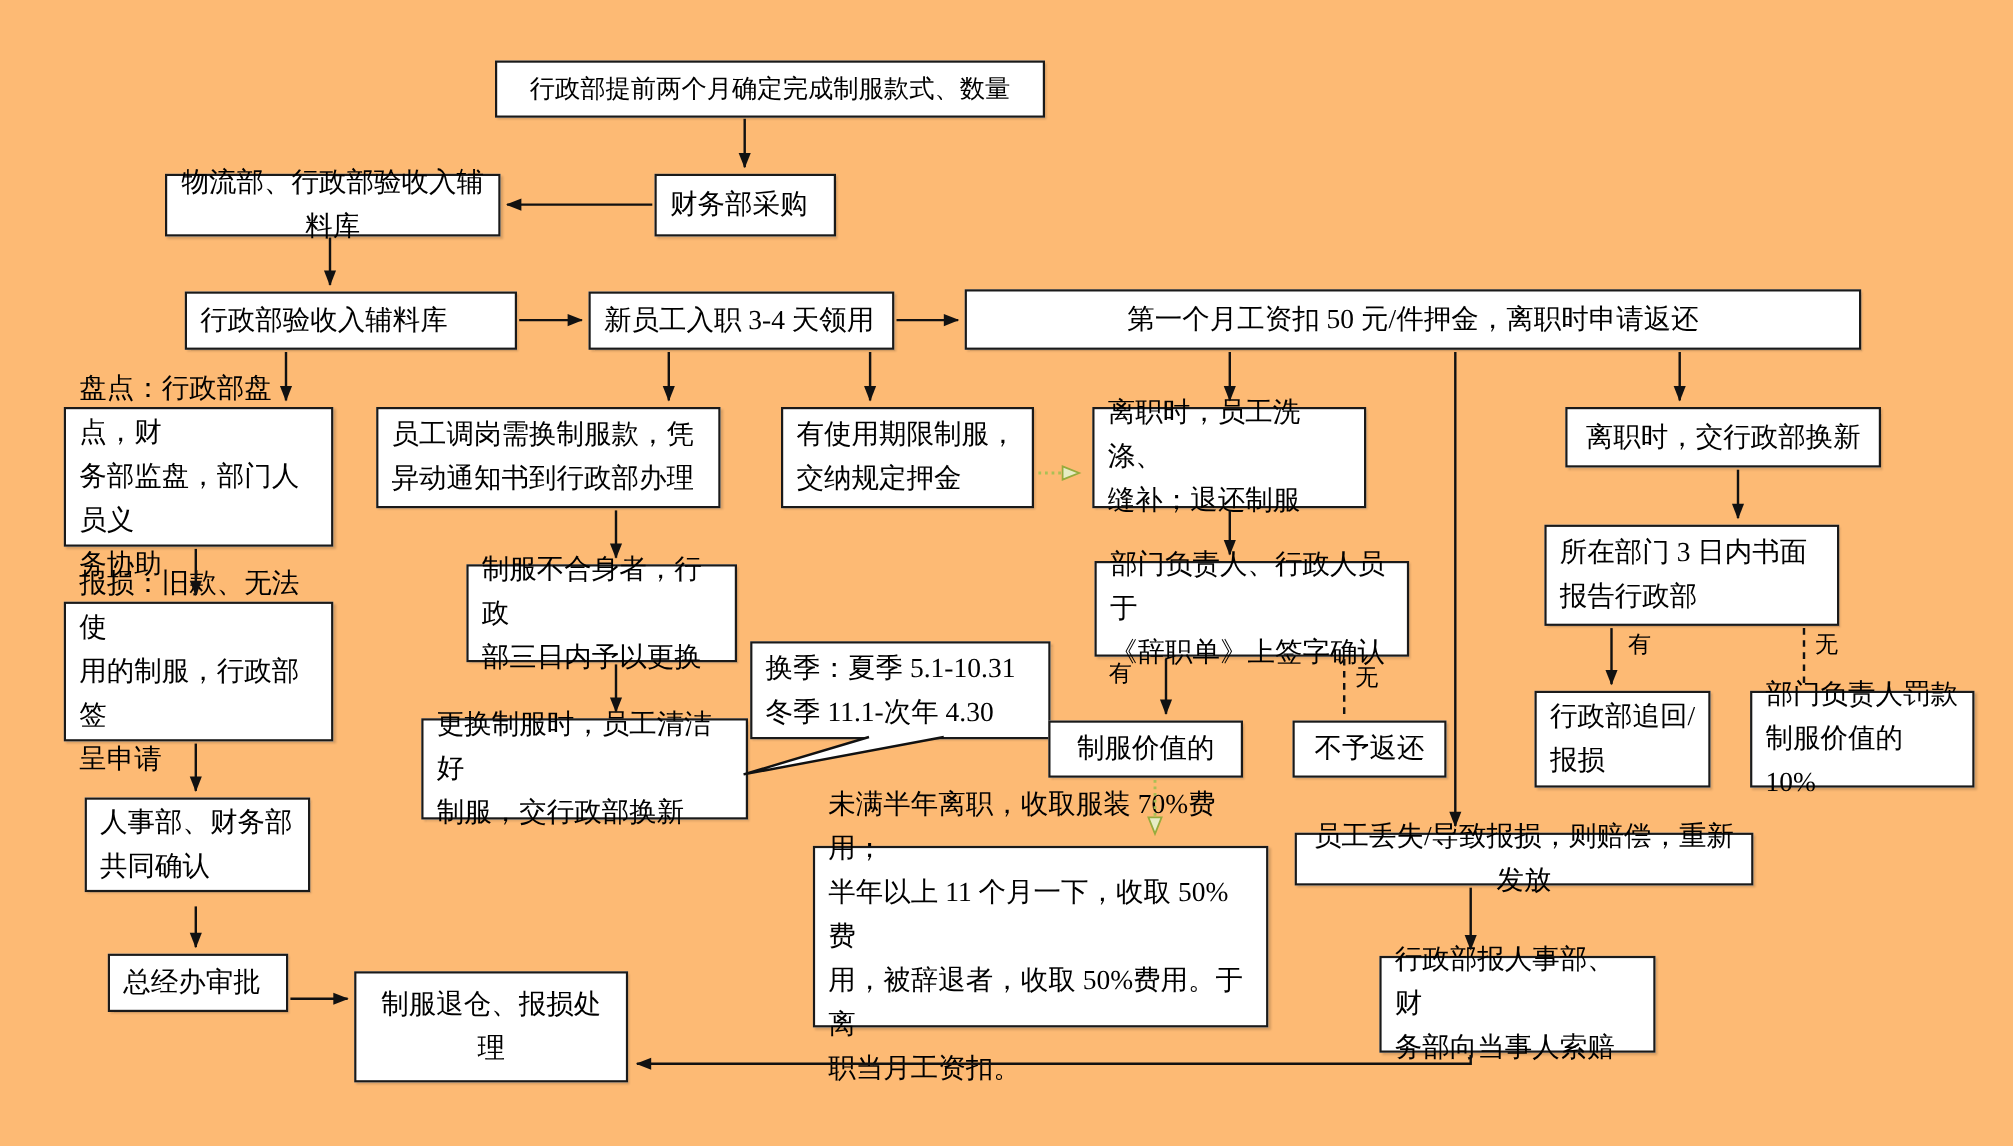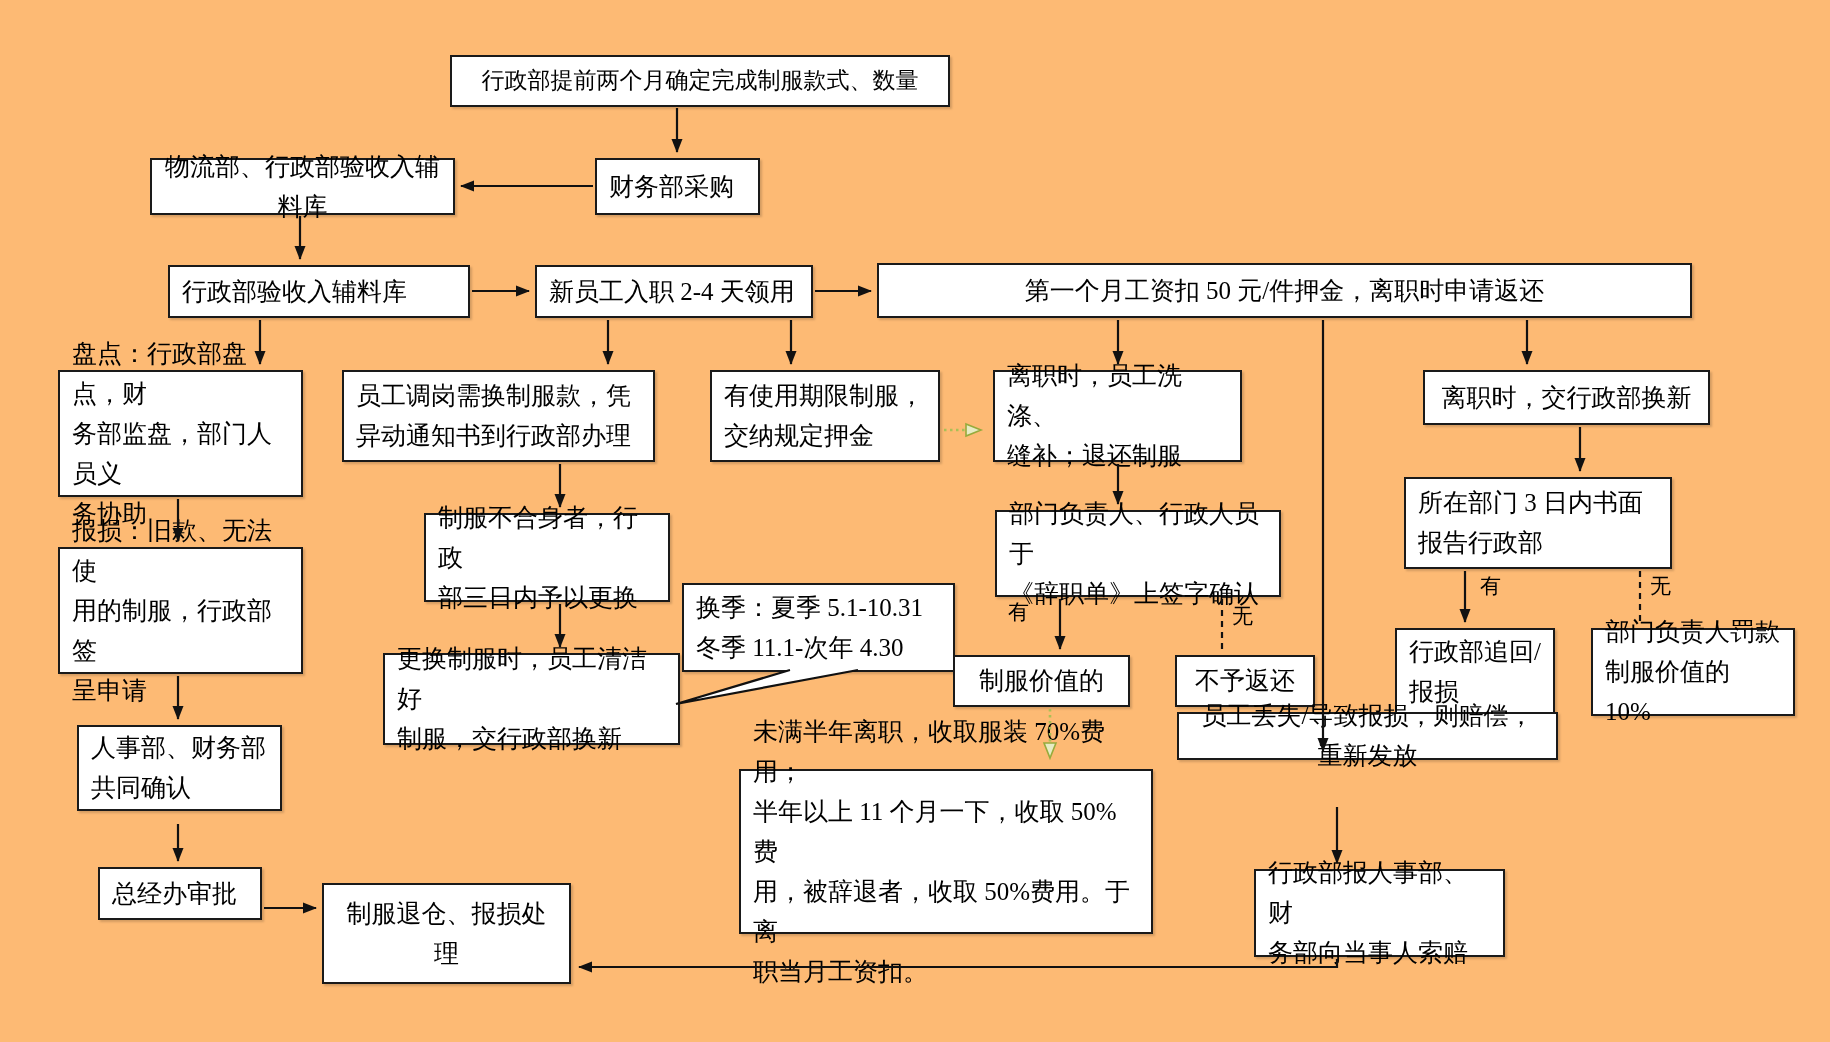--- a/index.html
+++ b/index.html
@@ -26,21 +26,21 @@
       <span>物流部、行政部验收入辅料库</span>
     </div>
   <div class="node" style="left:595px;top:158px;width:165px;height:57px">
       <span>财务部采购</span>
     </div>
 
   <div class="node" style="left:168px;top:265px;width:302px;height:53px">
       <span>行政部验收入辅料库</span>
     </div>
   <div class="node" style="left:535px;top:265px;width:278px;height:53px">
-      <span>新员工入职 2-4 天领用</span>
+      <span>新员工入职 3-4 天领用</span>
     </div>
   <div class="node center" style="left:877px;top:263px;width:815px;height:55px">
       <span>第一个月工资扣 50 元/件押金，离职时申请返还</span>
     </div>
 
   <div class="node" style="left:58px;top:370px;width:245px;height:127px">
       <span>盘点：行政部盘点，财<br>务部监盘，部门人员义<br>务协助</span>
     </div>
   <div class="node" style="left:342px;top:370px;width:313px;height:92px">
       <span>员工调岗需换制服款，凭<br>异动通知书到行政部办理</span>
@@ -85,21 +85,21 @@
   <div class="node" style="left:1395px;top:628px;width:160px;height:88px">
       <span>行政部追回/<br>报损</span>
     </div>
   <div class="node" style="left:1591px;top:628px;width:204px;height:88px">
       <span>部门负责人罚款<br>制服价值的 10%</span>
     </div>
 
   <div class="node" style="left:739px;top:769px;width:414px;height:165px">
       <span>未满半年离职，收取服装 70%费用；<br>半年以上 11 个月一下，收取 50%费<br>用，被辞退者，收取 50%费用。于离<br>职当月工资扣。</span>
     </div>
-  <div class="node center" style="left:1177px;top:712px;width:381px;height:48px">
+  <div class="node center" style="left:1177px;top:757px;width:417px;height:48px">
       <span>员工丢失/导致报损，则赔偿，重新发放</span>
     </div>
   <div class="node" style="left:1254px;top:869px;width:251px;height:88px">
       <span>行政部报人事部、财<br>务部向当事人索赔</span>
     </div>
 
   <div class="node" style="left:77px;top:725px;width:205px;height:86px">
       <span>人事部、财务部<br>共同确认</span>
     </div>
   <div class="node" style="left:98px;top:867px;width:164px;height:53px">

